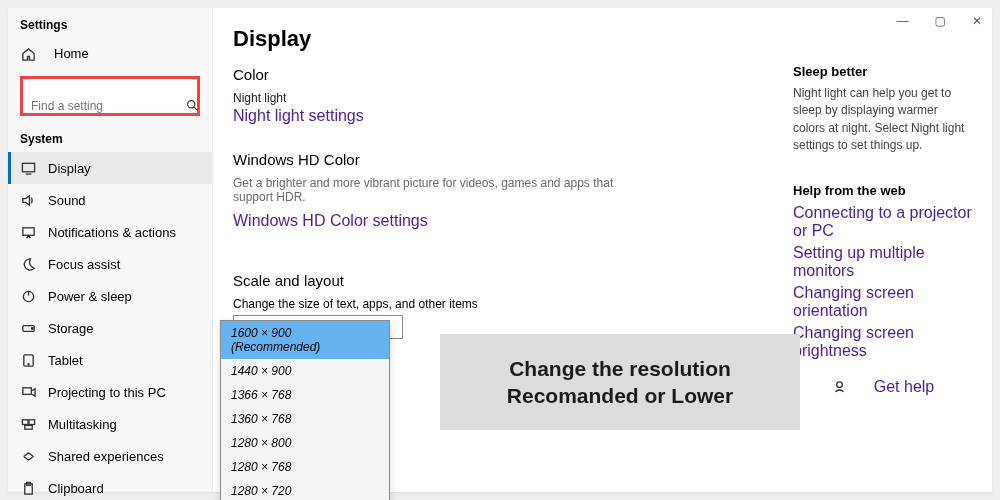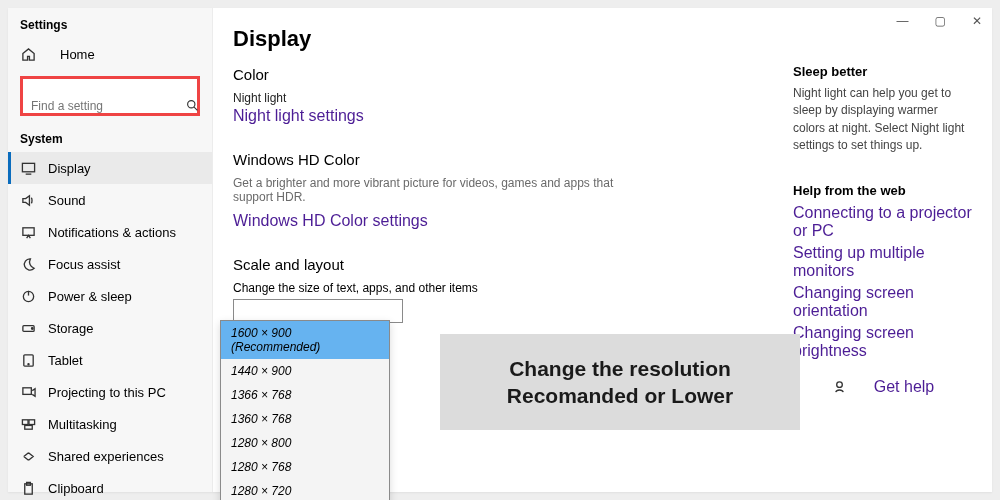--- a/index.html
+++ b/index.html
@@ -30,22 +30,21 @@
     border-right: 1px solid #ececec;
     padding: 10px 0 0 0;
   }
   .sidebar-title {
     font-size: 12px;
     font-weight: 600;
     padding: 0 12px 6px;
   }
   .home-row {
     display: flex;
-    align-items: center;
-    gap: 24px;
+    gap: 18px;
     padding: 8px 12px;
     cursor: pointer;
   }
   .icon {
     width: 16px;
     height: 16px;
     display: inline-flex;
     align-items: center;
     justify-content: center;
     font-size: 14px;
@@ -378,21 +377,21 @@
       <h1 class="page-title">Display</h1>
 
       <h2 class="section-title">Color</h2>
       <div class="subtle">Night light</div>
       <span class="link">Night light settings</span>
 
       <h2 class="section-title" style="margin-top:20px">Windows HD Color</h2>
       <div class="desc">Get a brighter and more vibrant picture for videos, games and apps that support HDR.</div>
       <span class="link">Windows HD Color settings</span>
 
-      <h2 class="section-title" style="margin-top:20px">Scale and layout</h2>
+      <h2 class="section-title" style="margin-top:36px">Scale and layout</h2>
       <div class="field-label">Change the size of text, apps, and other items</div>
       <div class="combo"></div>
     </div>
 
     <aside class="right-pane">
       <div class="right-heading">Sleep better</div>
       <div class="right-body">Night light can help you get to sleep by displaying warmer colors at night. Select Night light settings to set things up.</div>
 
       <div class="right-heading">Help from the web</div>
       <div class="right-links">

